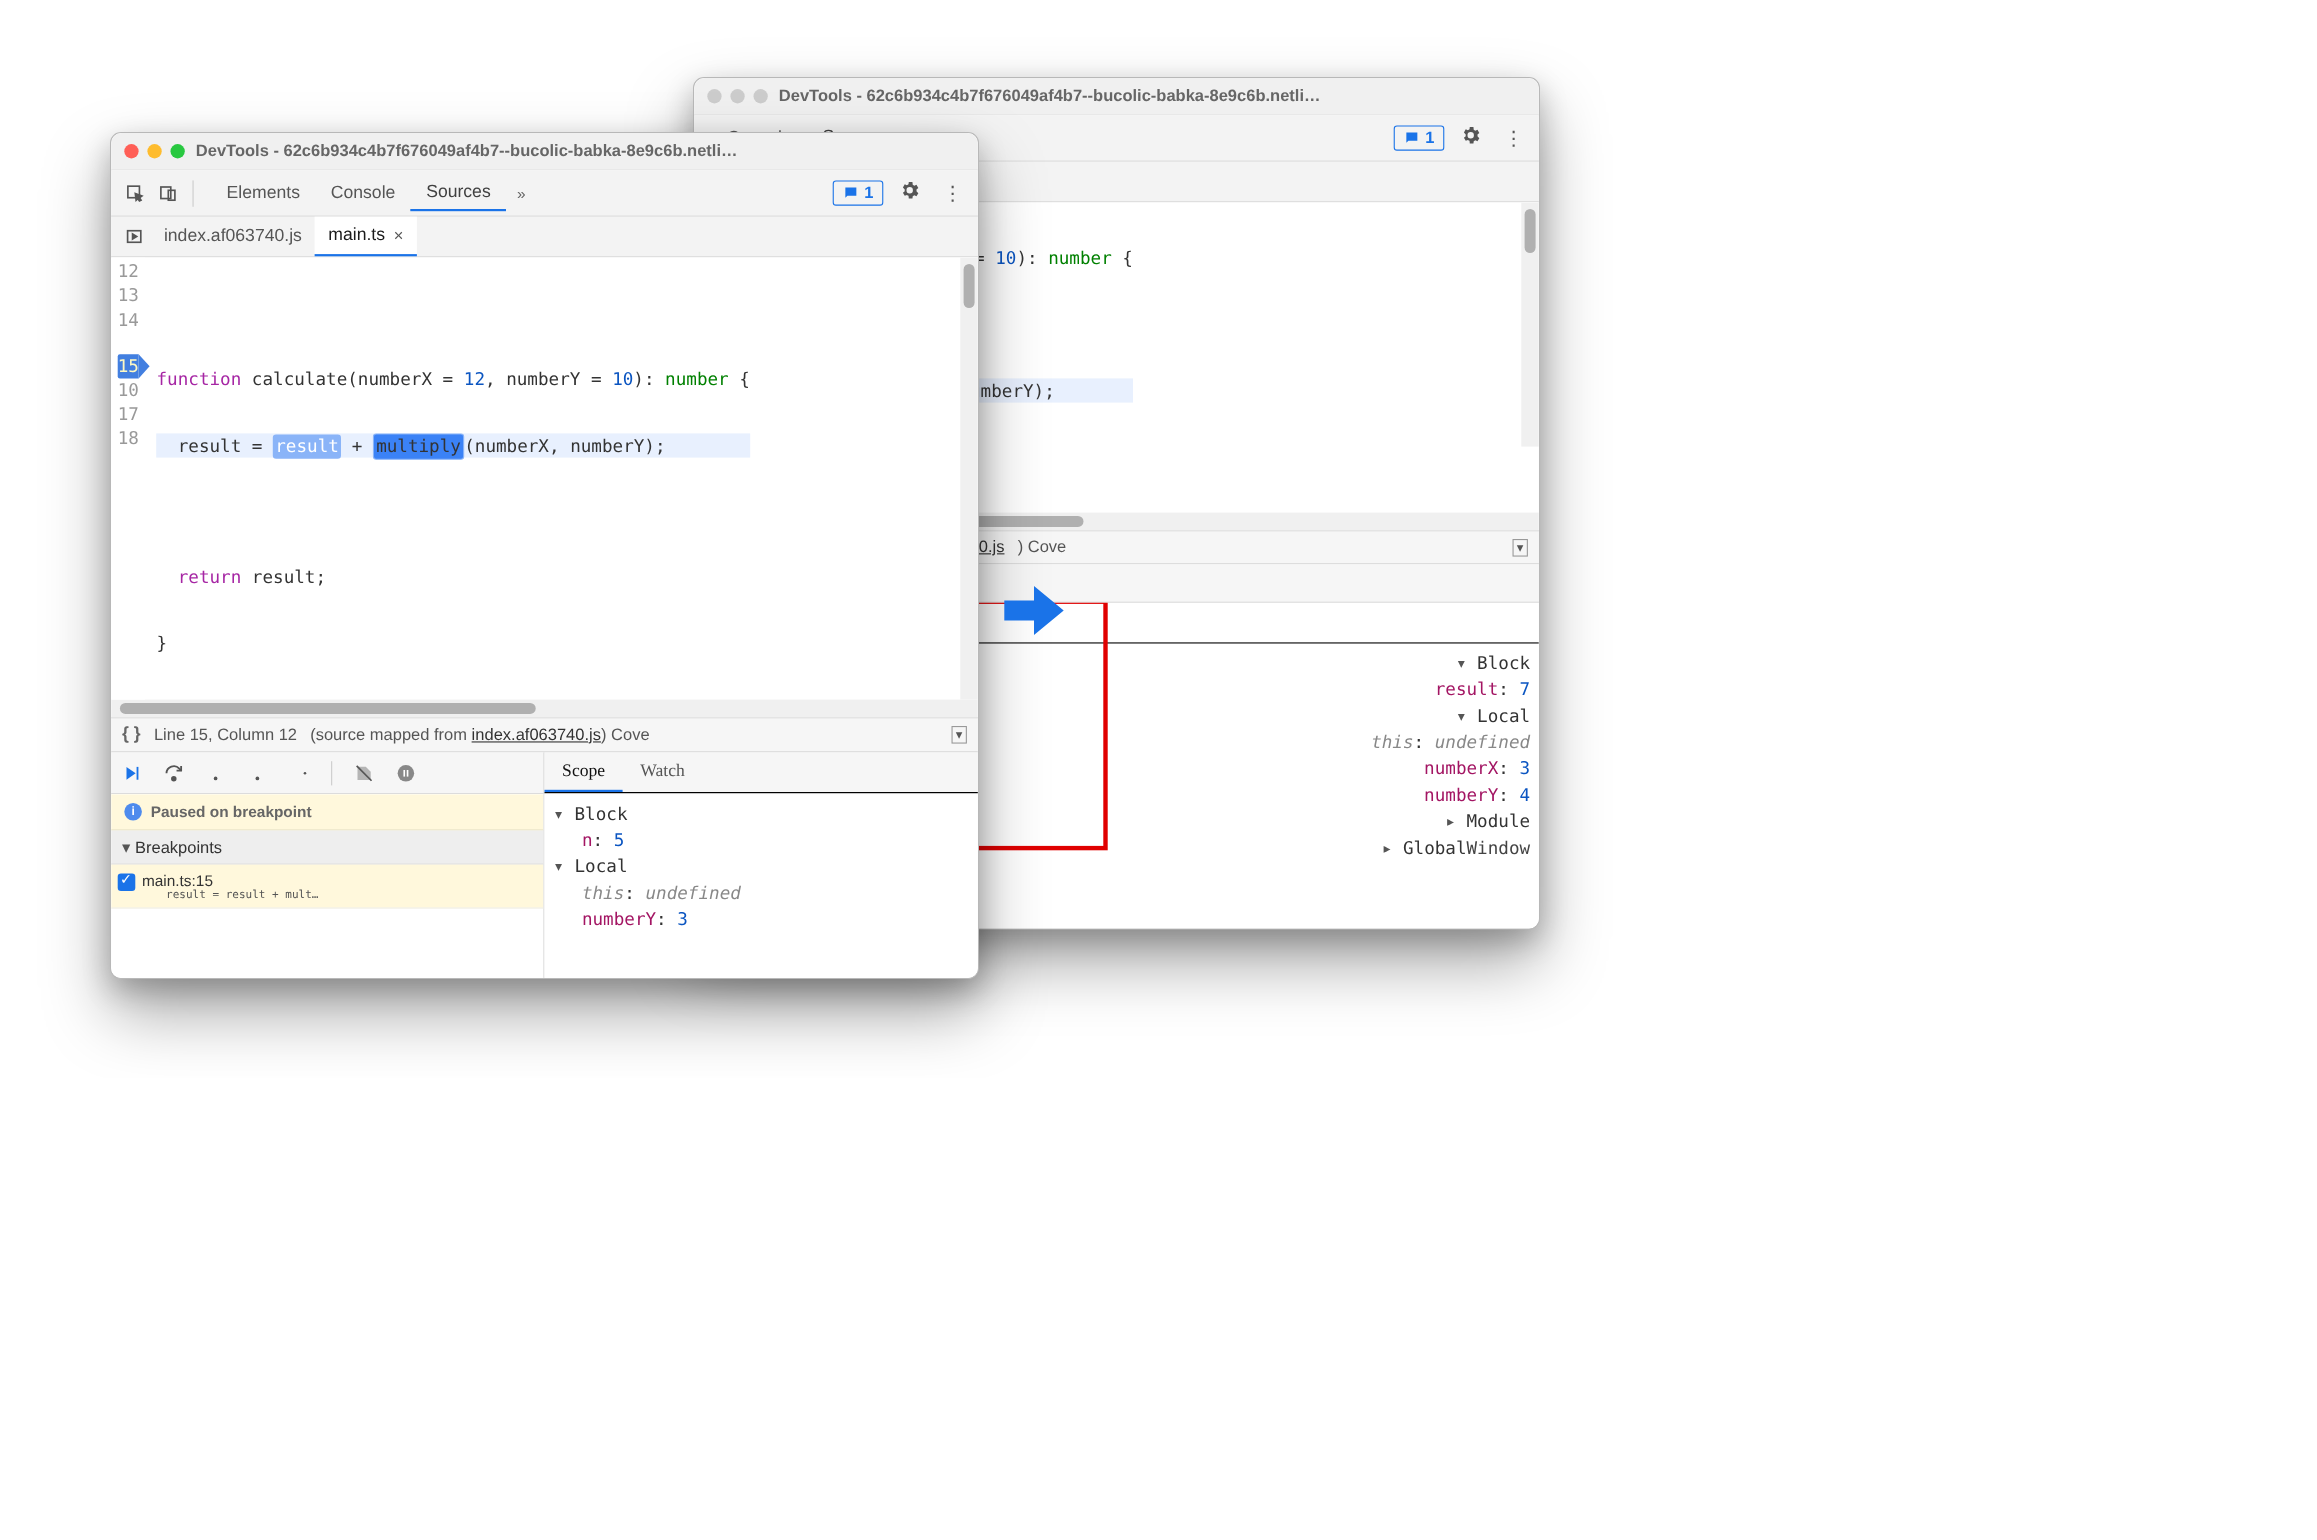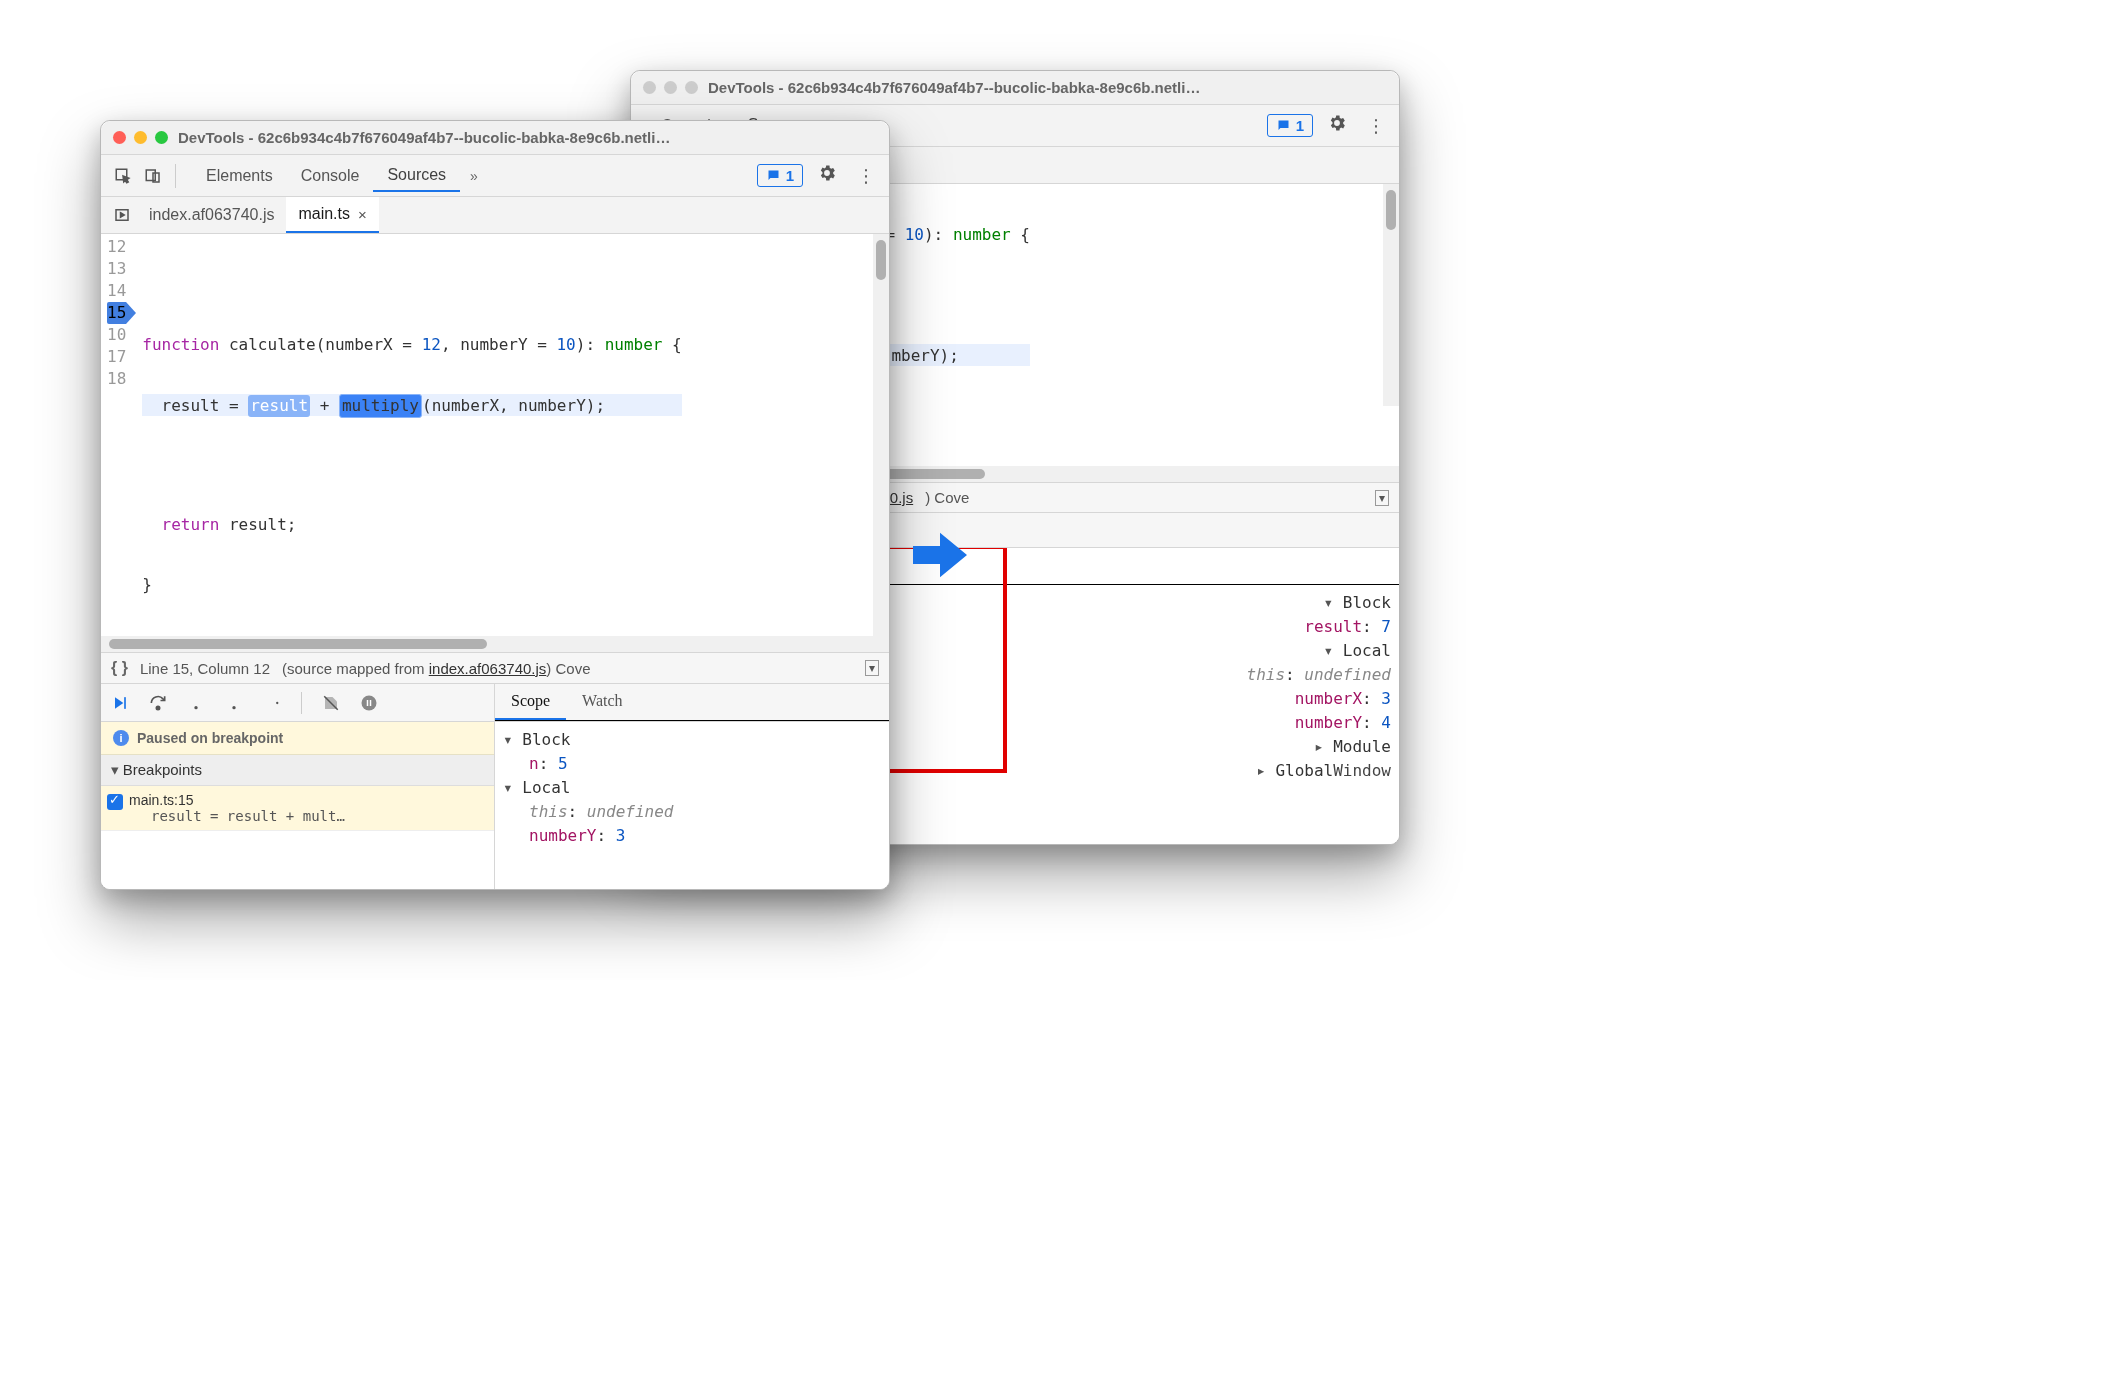--- a/index.html
+++ b/index.html
@@ -68,21 +68,21 @@
     background:#f3f3f3; padding: 0 0 0 6px;
   }
   .filetabs .slot { padding:8px 12px; color:#555; cursor:pointer; font-size:16px; display:flex; align-items:center; gap:8px; }
   .filetabs .slot.active { color:#1a1a1a; border-bottom:2px solid #1a73e8; background:#fff; font-weight:500; }
   .filetabs .iconbox { width:30px; display:flex; justify-content:center; color:#555; }
   .closex { color:#555; font-size:15px; }
 
   .editor { display:flex; background:#fff; overflow: hidden; position:relative; }
   .gutter { text-align:right; color:#999; background:#fff; padding: 2px 6px; font-size:16px; user-select:none; }
   .gutter .ln { height:22px; line-height:22px; }
-  .gutter .ln.bp { background:#427fe0; color:#000000; position:relative; border-radius:2px 0 0 2px; }
+  .gutter .ln.bp { background:#427fe0; color:#fef9c3; position:relative; border-radius:2px 0 0 2px;margin-top:20px; }
   .gutter .ln.bp::after{ content:""; position:absolute; right:-10px; top:0; border-top:11px solid transparent; border-bottom:11px solid transparent; border-left:10px solid #427fe0; }
   .code { padding: 2px 10px; font-size:16px; white-space:pre; }
   .code .line { height:22px; line-height:22px; }
   .code .hl { background:#e8f0fe; }
   .scrollbar-h { height:16px; background:#f0f0f0; display:flex; align-items:center; }
   .sb-thumb { height:10px; background:#b0b0b0; border-radius:6px; margin-left:8px; }
   .scrollbar-v { position:absolute; right:0; top:0; width:16px; bottom:0; background:#f0f0f0; }
   .sb-vthumb { width:10px; margin:6px auto; height:40px; background:#b0b0b0; border-radius:6px; }
 
   .kw   { color:#a626a4; }
@@ -105,21 +105,21 @@
   .leftcol { width:50%; border-right:1px solid #d6d6d6; background:#fff; overflow:auto; }
   .rightcol { flex:1; background:#fff; overflow:auto; }
 
   .banner { background:#fff8dc; color:#666; padding:8px 12px; display:flex; align-items:center; gap:8px; border-bottom:1px solid #e6e1c5; }
   .banner .iicon { width:16px; height:16px; background:#4e8bed; border-radius:50%; color:#fff; font-size:11px; display:flex; align-items:center; justify-content:center; font-weight:700; }
   .section-h { background:#eee; padding:6px 10px; font-size:15px; border-bottom:1px solid #ddd; }
   .section-h::before { content:"▾ "; color:#555; }
   .bp-item { background:#fff8dc; padding:6px 12px 6px 28px; border-bottom:1px solid #eee; position:relative; }
   .bp-item .chk { position:absolute; left:6px; top:8px; width:16px; height:16px; background:#1a73e8; border-radius:3px; }
   .bp-item .chk::after { content:"✓"; position:absolute; top:-2px; left:2px; color:#fff; font-size:13px; }
-  .bp-src { color:#555; font-family: ui-monospace,Menlo,monospace; font-size:14px; padding-left:22px; }
+  .bp-src { color:#555; font-family: ui-monospace,Menlo,monospace; font-size:10px; padding-left:22px; }
 
   .scope-tabs { display:flex; border-bottom:1px solid #000000;font-family:Liberation Serif, serif; }
   .scope-tab { padding:8px 16px; color:#555; font-size:16px; cursor:pointer; }
   .scope-tab.active { color:#111; border-bottom:2px solid #1a73e8; font-weight:500; }
   .tree { padding:6px 8px; font-size:16px; }
   .tree .row { line-height:24px; }
   .tree .hd::before { content:"▾ "; color:#555; }
   .tree .hdc::before { content:"▸ "; color:#555; }
   .tree .k { color:#a31563; }
   .tree .v { color:#0b55c1; }

